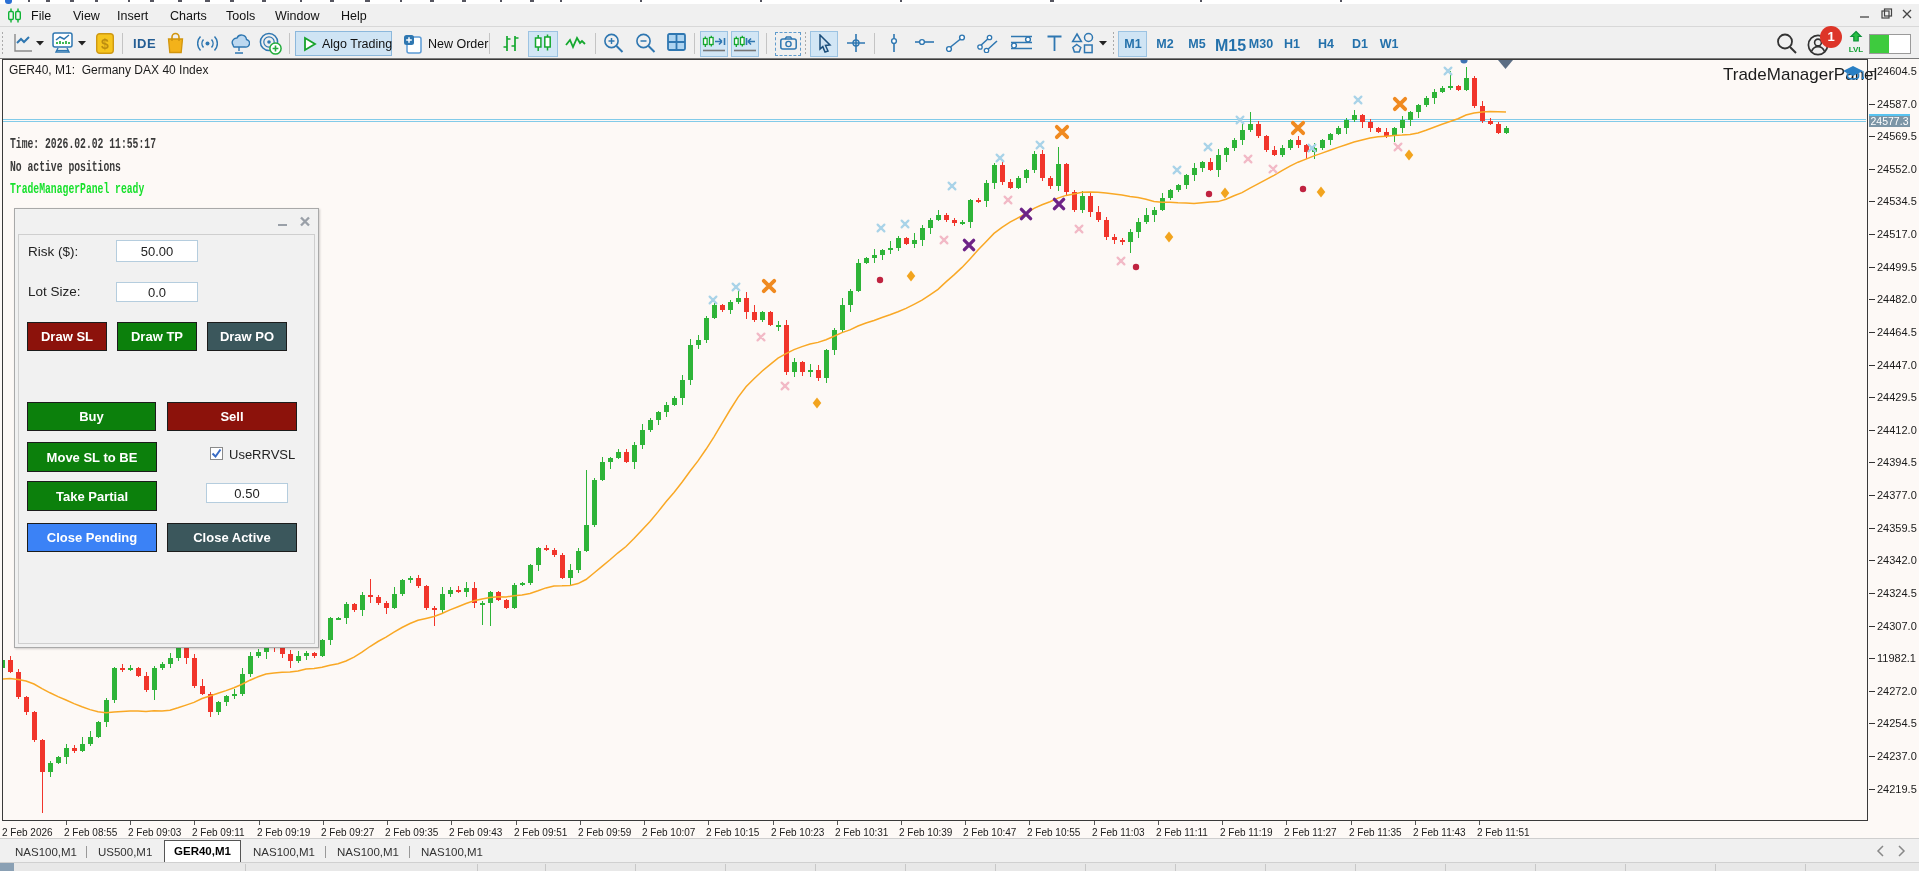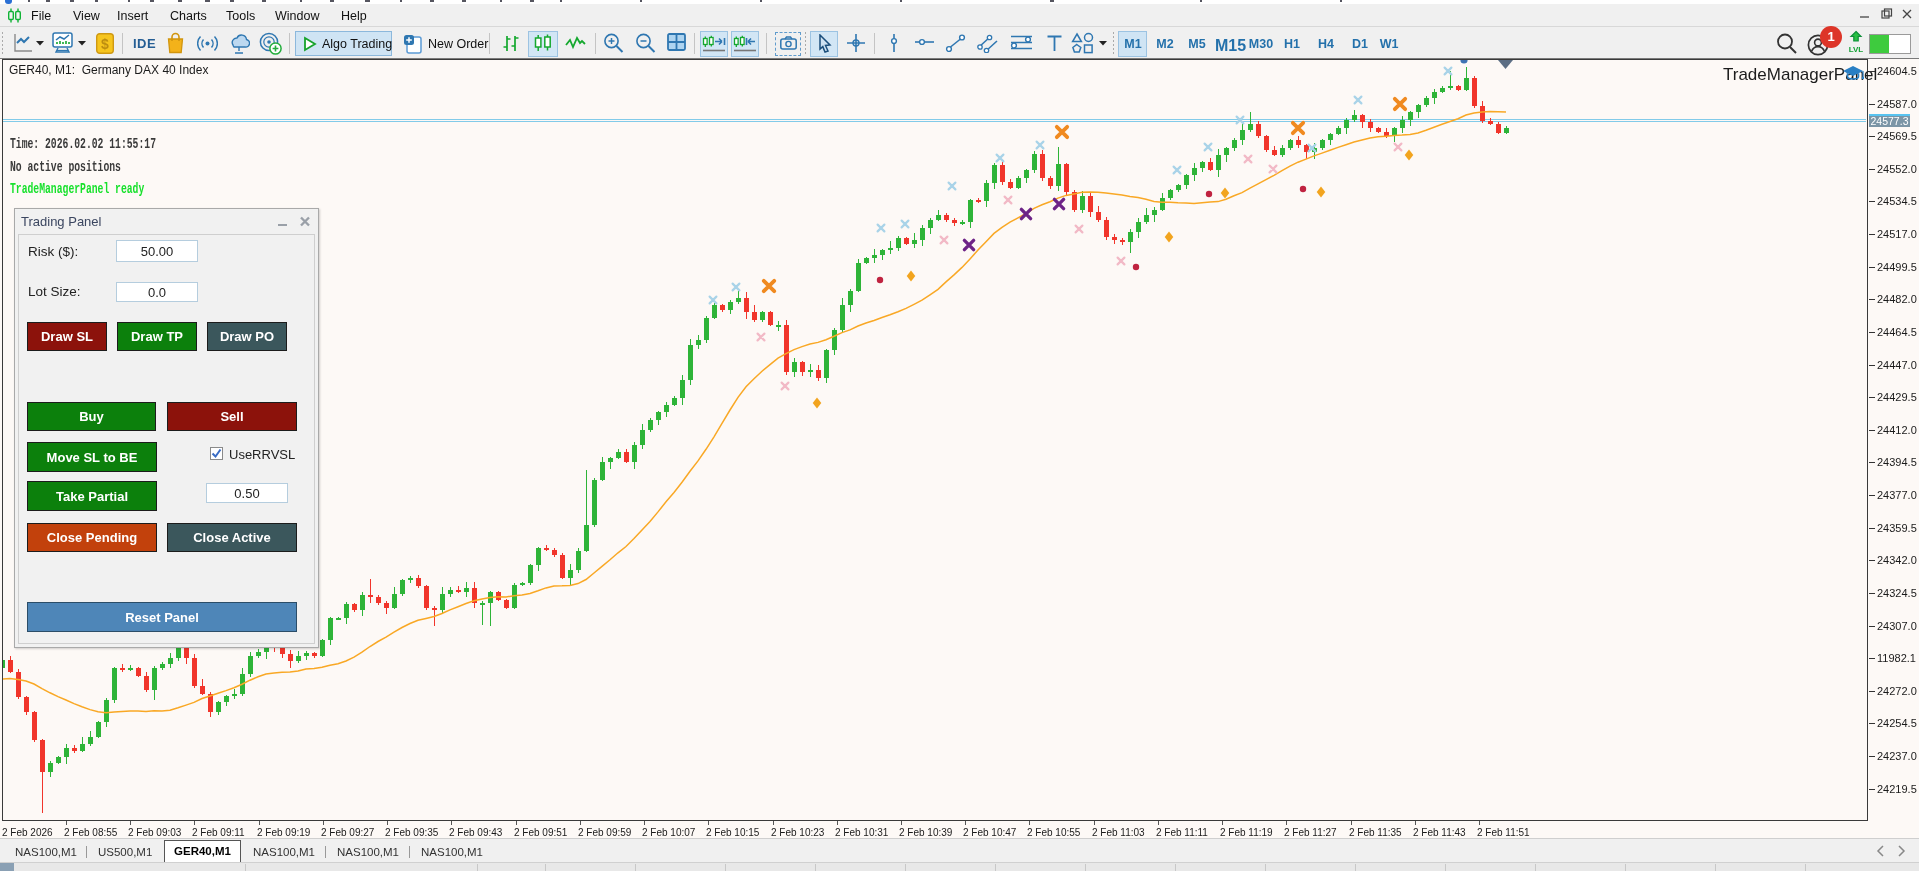--- a/index.html
+++ b/index.html
@@ -423,21 +423,20 @@
       <i style="position:absolute;left:1286px;top:0;width:1px;height:4px;background:#555"></i>
       <span style="position:absolute;left:1349px;top:6px;white-space:nowrap">2 Feb 11:35</span>
       <i style="position:absolute;left:1351px;top:0;width:1px;height:4px;background:#555"></i>
       <span style="position:absolute;left:1413px;top:6px;white-space:nowrap">2 Feb 11:43</span>
       <i style="position:absolute;left:1415px;top:0;width:1px;height:4px;background:#555"></i>
       <span style="position:absolute;left:1477px;top:6px;white-space:nowrap">2 Feb 11:51</span>
       <i style="position:absolute;left:1479px;top:0;width:1px;height:4px;background:#555"></i>
     </div>
 
 <div id="panel">
-<div class="ttl">Trading Panel</div>
 <svg width="36" height="12" viewBox="0 0 36 12" style="right:6px;top:7px;position:absolute">
 <path d="M2 9h9" stroke="#9aa0a8" stroke-width="2"></path>
 <path d="M25 1.5l8 8M33 1.5l-8 8" stroke="#9aa0a8" stroke-width="2.4"></path>
 </svg>
 <div class="inner"></div>
 <div class="lbl" style="left:13px;top:35px">Risk ($):</div>
 <div class="inp" style="left:101px;top:31px;width:82px;height:22px;line-height:21px">50.00</div>
 <div class="lbl" style="left:13px;top:75px">Lot Size:</div>
 <div class="inp" style="left:101px;top:73px;width:82px;height:20px;line-height:19px">0.0</div>
 <div class="pbtn" style="left:12px;top:113px;width:80px;height:29px;line-height:28px;background:#8c120b">Draw SL</div>
@@ -446,23 +445,22 @@
 <div class="pbtn" style="left:12px;top:193px;width:129px;height:29px;line-height:28px;background:#0c800c">Buy</div>
 <div class="pbtn" style="left:152px;top:193px;width:130px;height:29px;line-height:28px;background:#8c120b">Sell</div>
 <div class="pbtn" style="left:12px;top:233px;width:130px;height:30px;line-height:29px;background:#0c800c">Move SL to BE</div>
 <div style="position:absolute;left:195px;top:238px;width:13px;height:13px;background:#fff;border:1px solid #8a8a8a"></div>
 <svg width="13" height="13" viewBox="0 0 13 13" style="left:195px;top:238px">
         <path d="M2.5 6.5l3 3 5-7" stroke="#3a6cc4" stroke-width="2" fill="none"></path>
       </svg>
 <div class="lbl" style="left:214px;top:238px;font-size:13px">UseRRVSL</div>
 <div class="pbtn" style="left:12px;top:272px;width:130px;height:30px;line-height:29px;background:#0c800c">Take Partial</div>
 <div class="inp" style="left:191px;top:274px;width:82px;height:20px;line-height:19px">0.50</div>
-<div class="pbtn" style="left:12px;top:314px;width:130px;height:29px;line-height:28px;background:#c2410c">Close Pending</div>
+<div class="pbtn" style="left:12px;top:314px;width:130px;height:29px;line-height:28px;background:#3b82f6">Close Pending</div>
 <div class="pbtn" style="left:152px;top:314px;width:130px;height:29px;line-height:28px;background:#3b575c">Close Active</div>
-<div class="pbtn" style="left:12px;top:393px;width:270px;height:30px;line-height:29px;background:#4e86b8;border-color:#2b4d68">Reset Panel</div>
 </div>
 </div>
 
 <div id="tabbar">
 <span class="tab" style="left:15px">NAS100,M1</span>
 <i class="tabsep" style="left:86px"></i>
 <span class="tab" style="left:98px">US500,M1</span>
 <div id="activetab">GER40,M1</div>
 <span class="tab" style="left:253px">NAS100,M1</span>
 <i class="tabsep" style="left:325px"></i>

